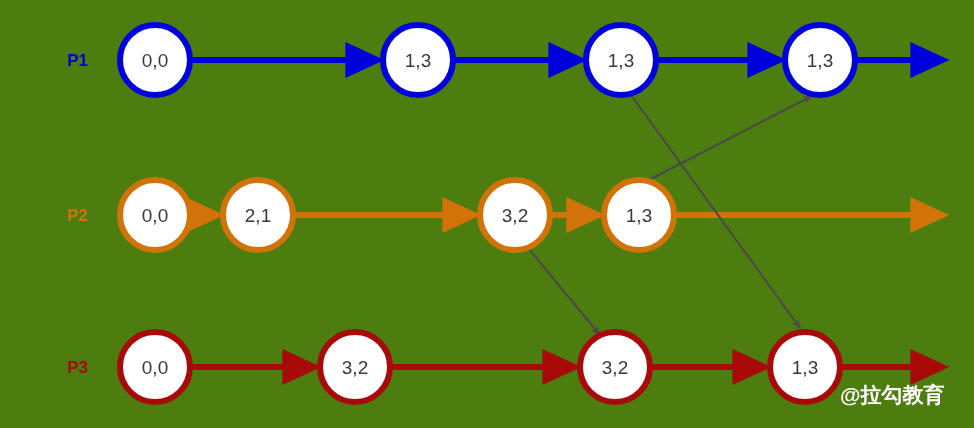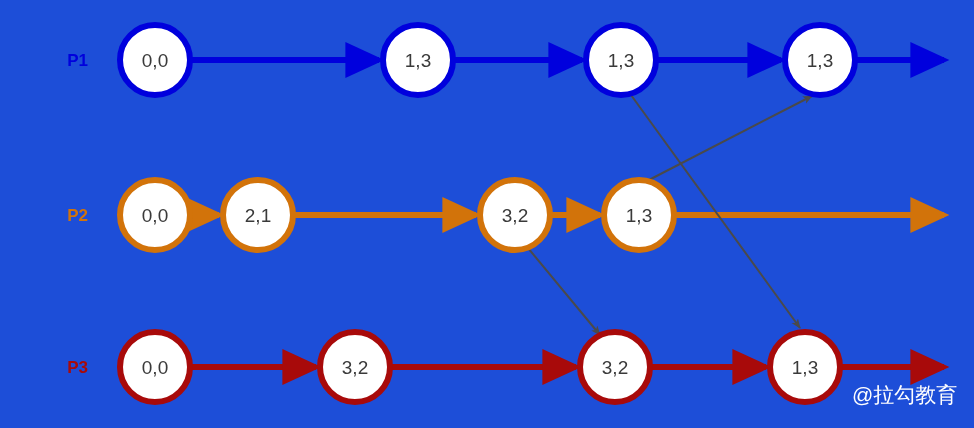--- a/index.html
+++ b/index.html
@@ -4,21 +4,21 @@
 <style>
   html, body {
     margin: 0;
     padding: 0;
     background: #000000;
   }
   #stage {
     position: relative;
     width: 974px;
     height: 428px;
-    background: #1d4ed8;
+    background: #4d7c0f;
     overflow: hidden;
     font-family: "Liberation Sans", sans-serif;
   }
   #diagram {
     position: absolute;
     left: 0;
     top: 0;
     width: 974px;
     height: 428px;
     display: block;
@@ -30,25 +30,24 @@
   }
   .node-text {
     font-family: "Liberation Sans", sans-serif;
     font-size: 19px;
     fill: #3a3a3a;
   }
   .watermark {
     position: absolute;
     font-family: "Liberation Sans", sans-serif;
     font-size: 21px;
-    font-weight: normal;
+    font-weight: bold;
     color: #ffffff;
     white-space: nowrap;
     letter-spacing: 0px;
-    margin-left: 12px;
   }
 </style>
 </head>
 <body>
 
 <div id="stage">
   <svg id="diagram" viewBox="0 0 974 428">
     <defs>
       <marker id="ah-p1" markerWidth="7" markerHeight="7" refX="5.6" refY="3" orient="auto" markerUnits="strokeWidth">
         <path d="M0,0 L6.5,3 L0,6 Z" fill="#0000dd"></path>

